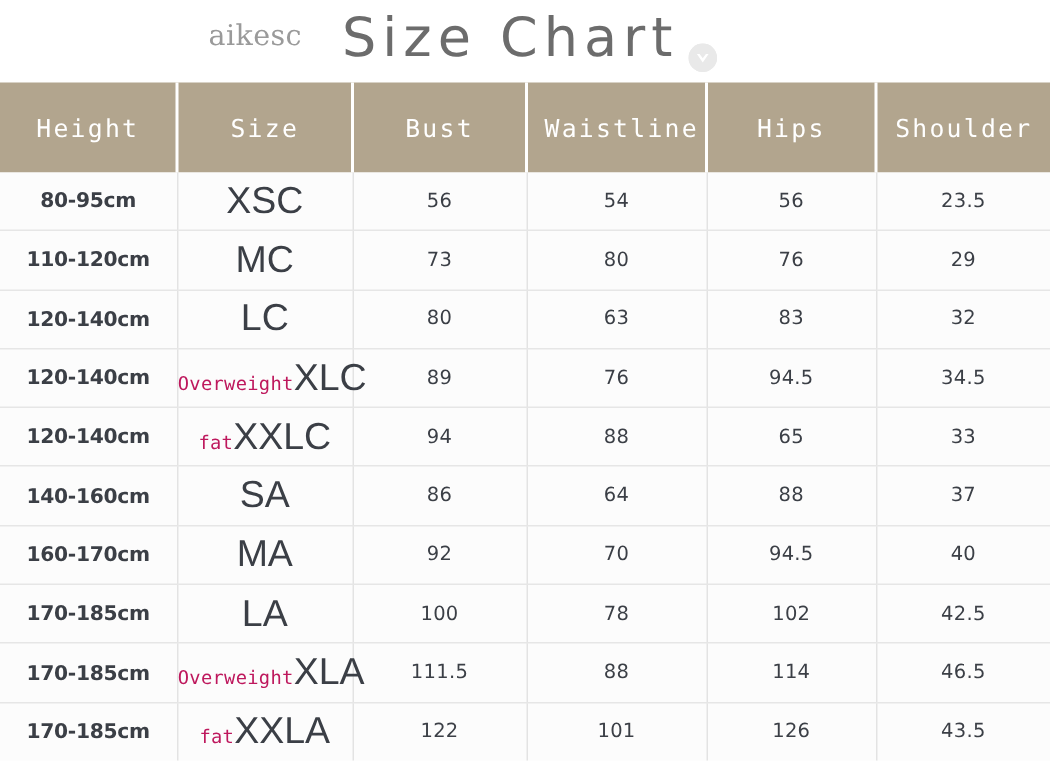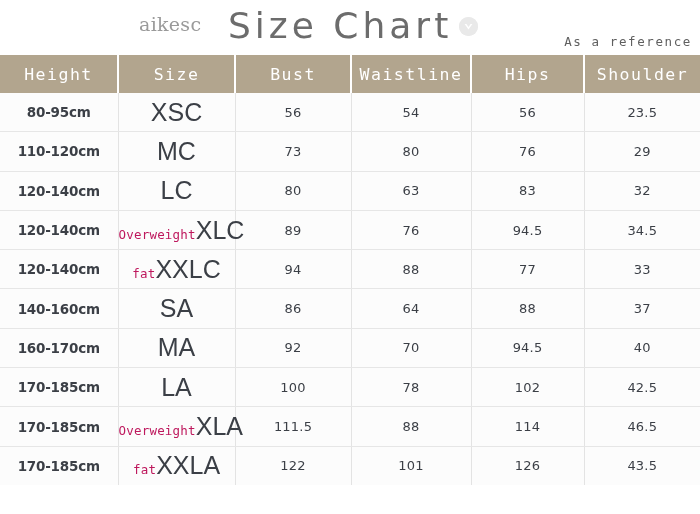--- a/index.html
+++ b/index.html
@@ -40,21 +40,21 @@
     color: #9a9a9a;
     letter-spacing: 0.3px;
     white-space: nowrap;
   }
 
   .title-wrap {
     position: absolute;
     left: 228px;
     top: 4px;
     display: flex;
-    align-items: flex-start;
+    align-items: flex-end;
     white-space: nowrap;
   }
 
   .chart-title {
     font-family: "DejaVu Sans", sans-serif;
     font-size: 36px;
     font-weight: 400;
     color: #6c6c6c;
     letter-spacing: 4px;
     line-height: 44px;
@@ -107,21 +107,21 @@
   .size-table thead th {
     height: 38px;
     background: #b2a58e;
     color: #ffffff;
     font-family: "DejaVu Sans Mono", monospace;
     font-size: 16.5px;
     font-weight: 400;
     letter-spacing: 1.5px;
     text-align: center;
     border-right: 2px solid #ffffff;
-    padding: 0;
+    padding: 11px;
     vertical-align: middle;
   }
   .size-table thead th:last-child {
     border-right: none;
   }
 
   .size-table tbody td {
     height: 38.3px;
     background: #fcfcfc;
     border-right: 1px solid #e3e3e3;
@@ -183,21 +183,20 @@
     <div class="title-wrap">
       <span class="chart-title">Size Chart</span>
       <span class="title-badge">
         <svg width="19" height="19" viewBox="0 0 19 19" aria-hidden="true">
           <circle cx="9.5" cy="9.5" r="9.5" fill="#e9e9e9"></circle>
           <path d="M5.6 7.0 L9.5 12.6 L13.4 7.0 L11.6 7.0 L9.5 9.9 L7.4 7.0 Z" fill="#ffffff"></path>
         </svg>
       </span>
     </div>
 
-    <div class="reference-note">As a reference</div>
   </div>
 
   <table class="size-table">
     <colgroup>
       <col class="c-height">
         <col class="c-size">
         <col class="c-bust">
       <col class="c-waist">
         <col class="c-hips">
         <col class="c-shoulder">
@@ -243,21 +242,21 @@
           <td class="cell-num">89</td>
           <td class="cell-num">76</td>
           <td class="cell-num">94.5</td>
           <td class="cell-num">34.5</td>
         </tr>
         <tr>
           <td class="cell-height">120-140cm</td>
           <td class="cell-size"><span class="qualifier">fat</span><span>XXLC</span></td>
           <td class="cell-num">94</td>
           <td class="cell-num">88</td>
-          <td class="cell-num">77</td>
+          <td class="cell-num">65</td>
           <td class="cell-num">33</td>
         </tr>
         <tr>
           <td class="cell-height">140-160cm</td>
           <td class="cell-size"><span>SA</span></td>
           <td class="cell-num">86</td>
           <td class="cell-num">64</td>
           <td class="cell-num">88</td>
           <td class="cell-num">37</td>
         </tr>

